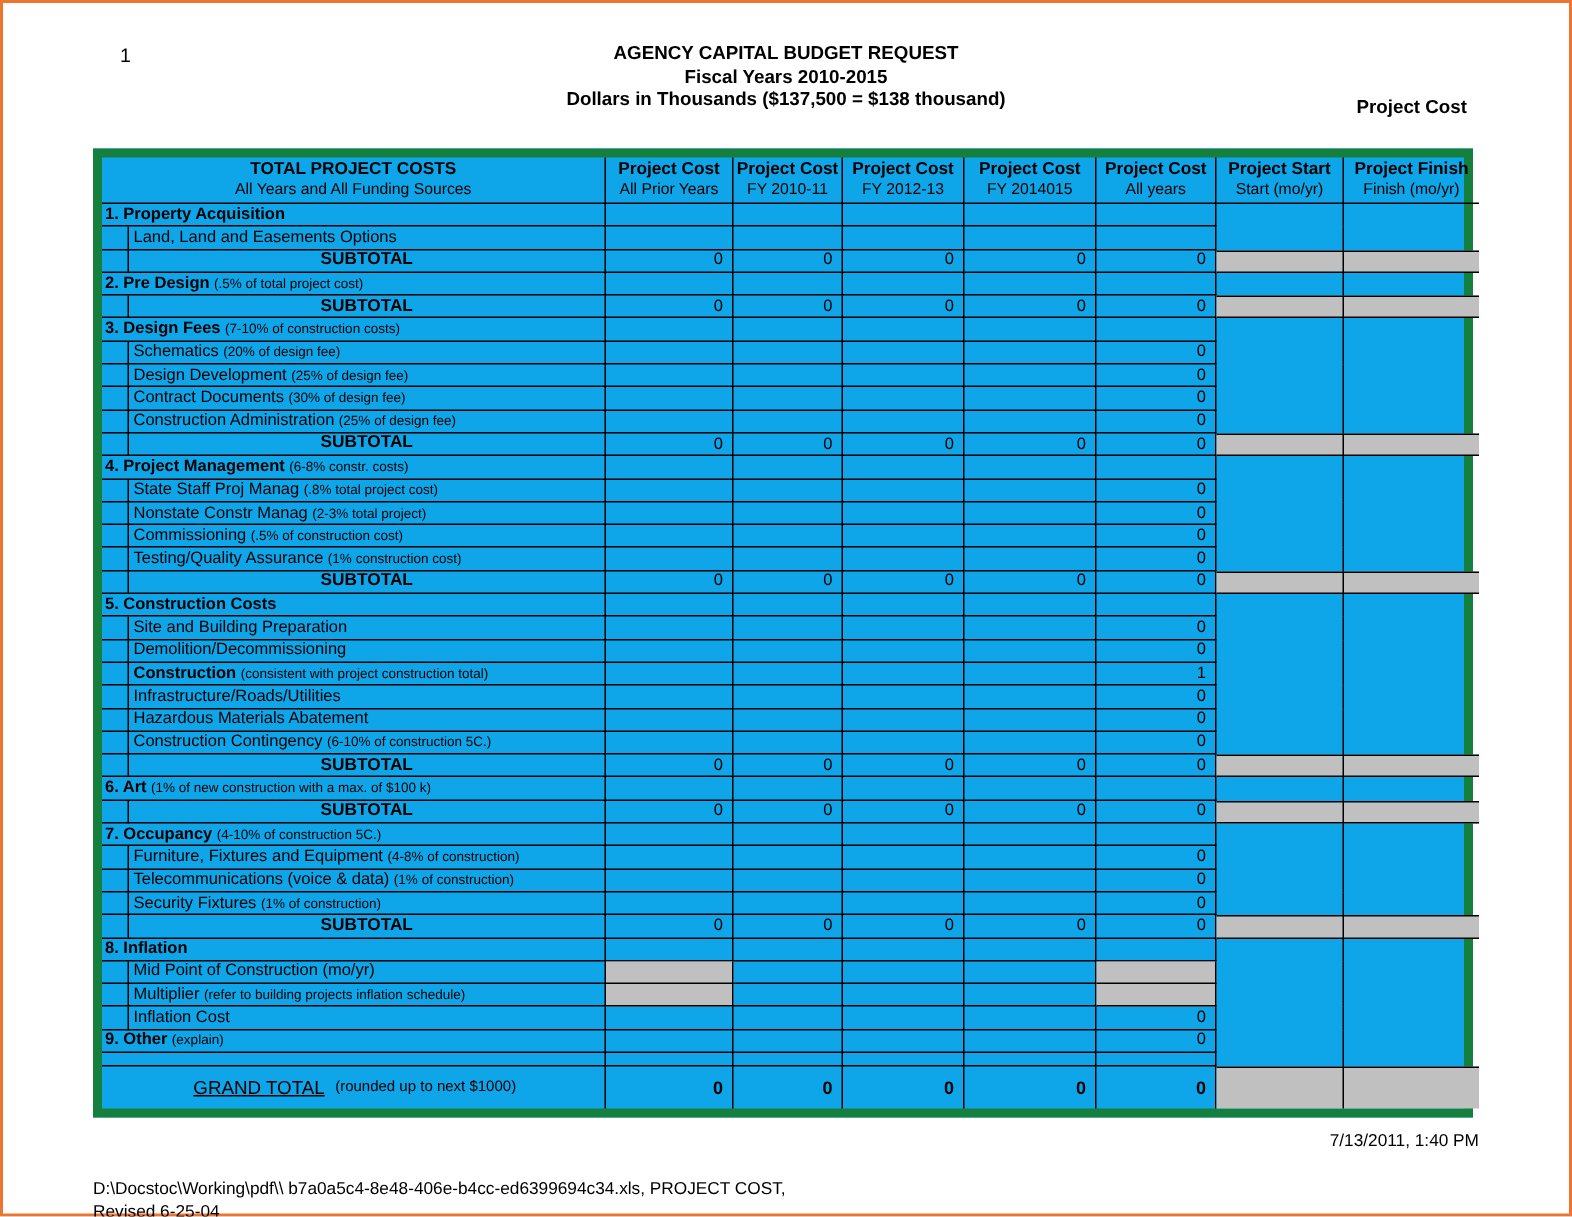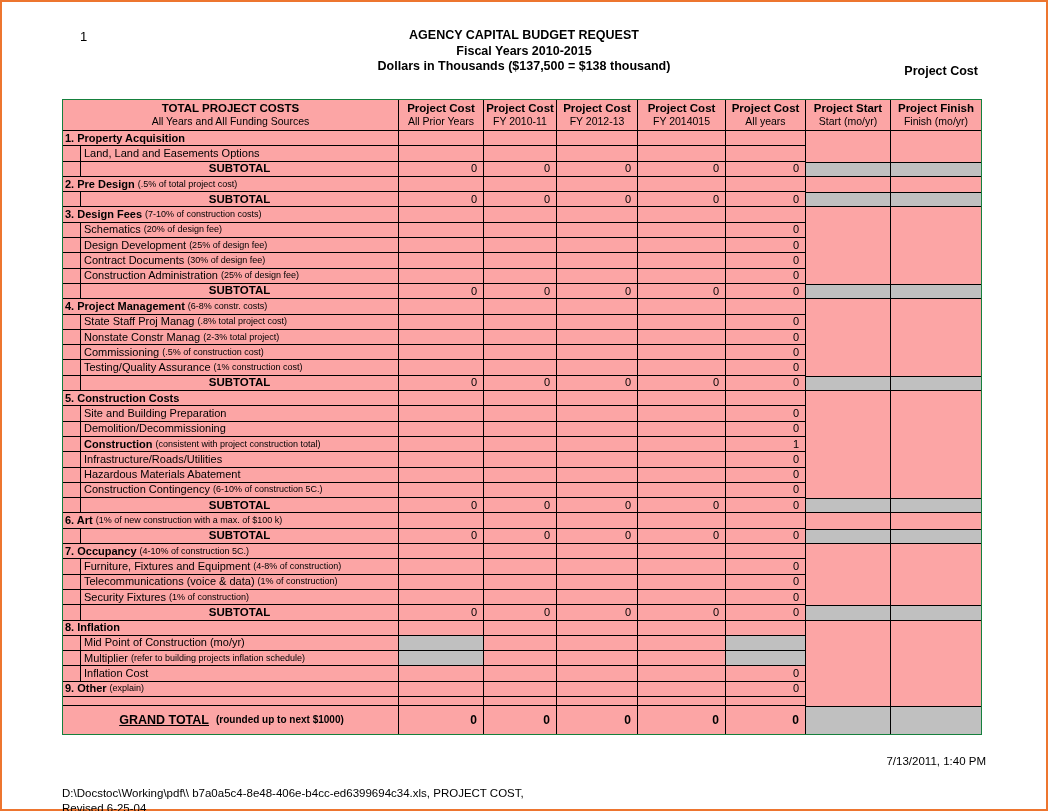--- a/index.html
+++ b/index.html
@@ -7,21 +7,21 @@
     width:1048px;height:811px;box-sizing:border-box;position:relative;
     background:#ffffff;border:2px solid #ed752f;
     font-family:"Liberation Sans",sans-serif;color:#000;
   }
   .page-number{position:absolute;left:78px;top:27px;font-size:13px;}
   .doc-header{position:absolute;left:0;top:26px;width:100%;text-align:center;
     font-weight:bold;font-size:12.5px;line-height:15.5px;}
   .corner-label{position:absolute;right:68px;top:62px;font-weight:bold;font-size:12.5px;}
 
   .budget-table{position:absolute;left:60px;top:97px;width:920px;
-    border:1px solid #15803d;box-sizing:border-box;background:#fca5a5;}
+    border:6px solid #15803d;box-sizing:border-box;background:#0ea5e9;}
   .trow{display:flex;height:15.3px;}
   .trow.header-row{height:31px;}
   .trow.grand{height:28px;}
   .trow.blank{height:9px;}
   .tc{box-sizing:border-box;flex:none;display:flex;align-items:center;
     border-right:1px solid #000;border-bottom:1px solid #000;overflow:hidden;
     font-size:11px;line-height:1;}
   
   .ca{width:18px;}
   .cb{width:318px;padding-left:3px;}
@@ -38,22 +38,22 @@
   .graysf{background:#c0c0c0;border-top:1px solid #000;border-bottom:1px solid #000;}
   .trow.grand .tc{border-bottom:none;}
   .trow.grand .graysf{border-bottom:none;}
   .gv{font-weight:bold;font-size:12px;}
   .subcell{justify-content:center;padding-right:3px;}
   .subcell .lbl{font-size:11.5px;}
   .grandcell{justify-content:center;}
   .lbl{white-space:nowrap;}
   .lbl.b{font-weight:bold;}
   .note{font-size:9px;margin-left:3px;white-space:nowrap;}
-  .grand-lbl{font-weight:bold;font-size:12.5px;text-decoration:underline;white-space:nowrap;}
-  .grand-note{font-size:10px;font-weight:bold;margin-left:7px;white-space:nowrap;}
+  .grand-lbl{font-weight:normal;font-size:12.5px;text-decoration:underline;white-space:nowrap;}
+  .grand-note{font-size:10px;font-weight:normal;margin-left:7px;white-space:nowrap;}
   
   .hc{flex-direction:column;justify-content:center;text-align:center;}
   .hl1{font-weight:bold;font-size:11.5px;line-height:13px;}
   .hl2{font-weight:normal;font-size:10.5px;line-height:13px;}
   .hab{width:336px;}
   .hc0{width:85px;}.hc1{width:73px;}.hc2{width:81px;}.hc3{width:88px;}
   .hc4{width:80px;}.hcs{width:85px;}.hcf{width:90px;border-right:none;}
 
   .footer{position:absolute;left:60px;top:784px;font-size:11.5px;line-height:14.5px;}
   .footer-date{position:absolute;right:60px;top:753px;font-size:11.5px;}

